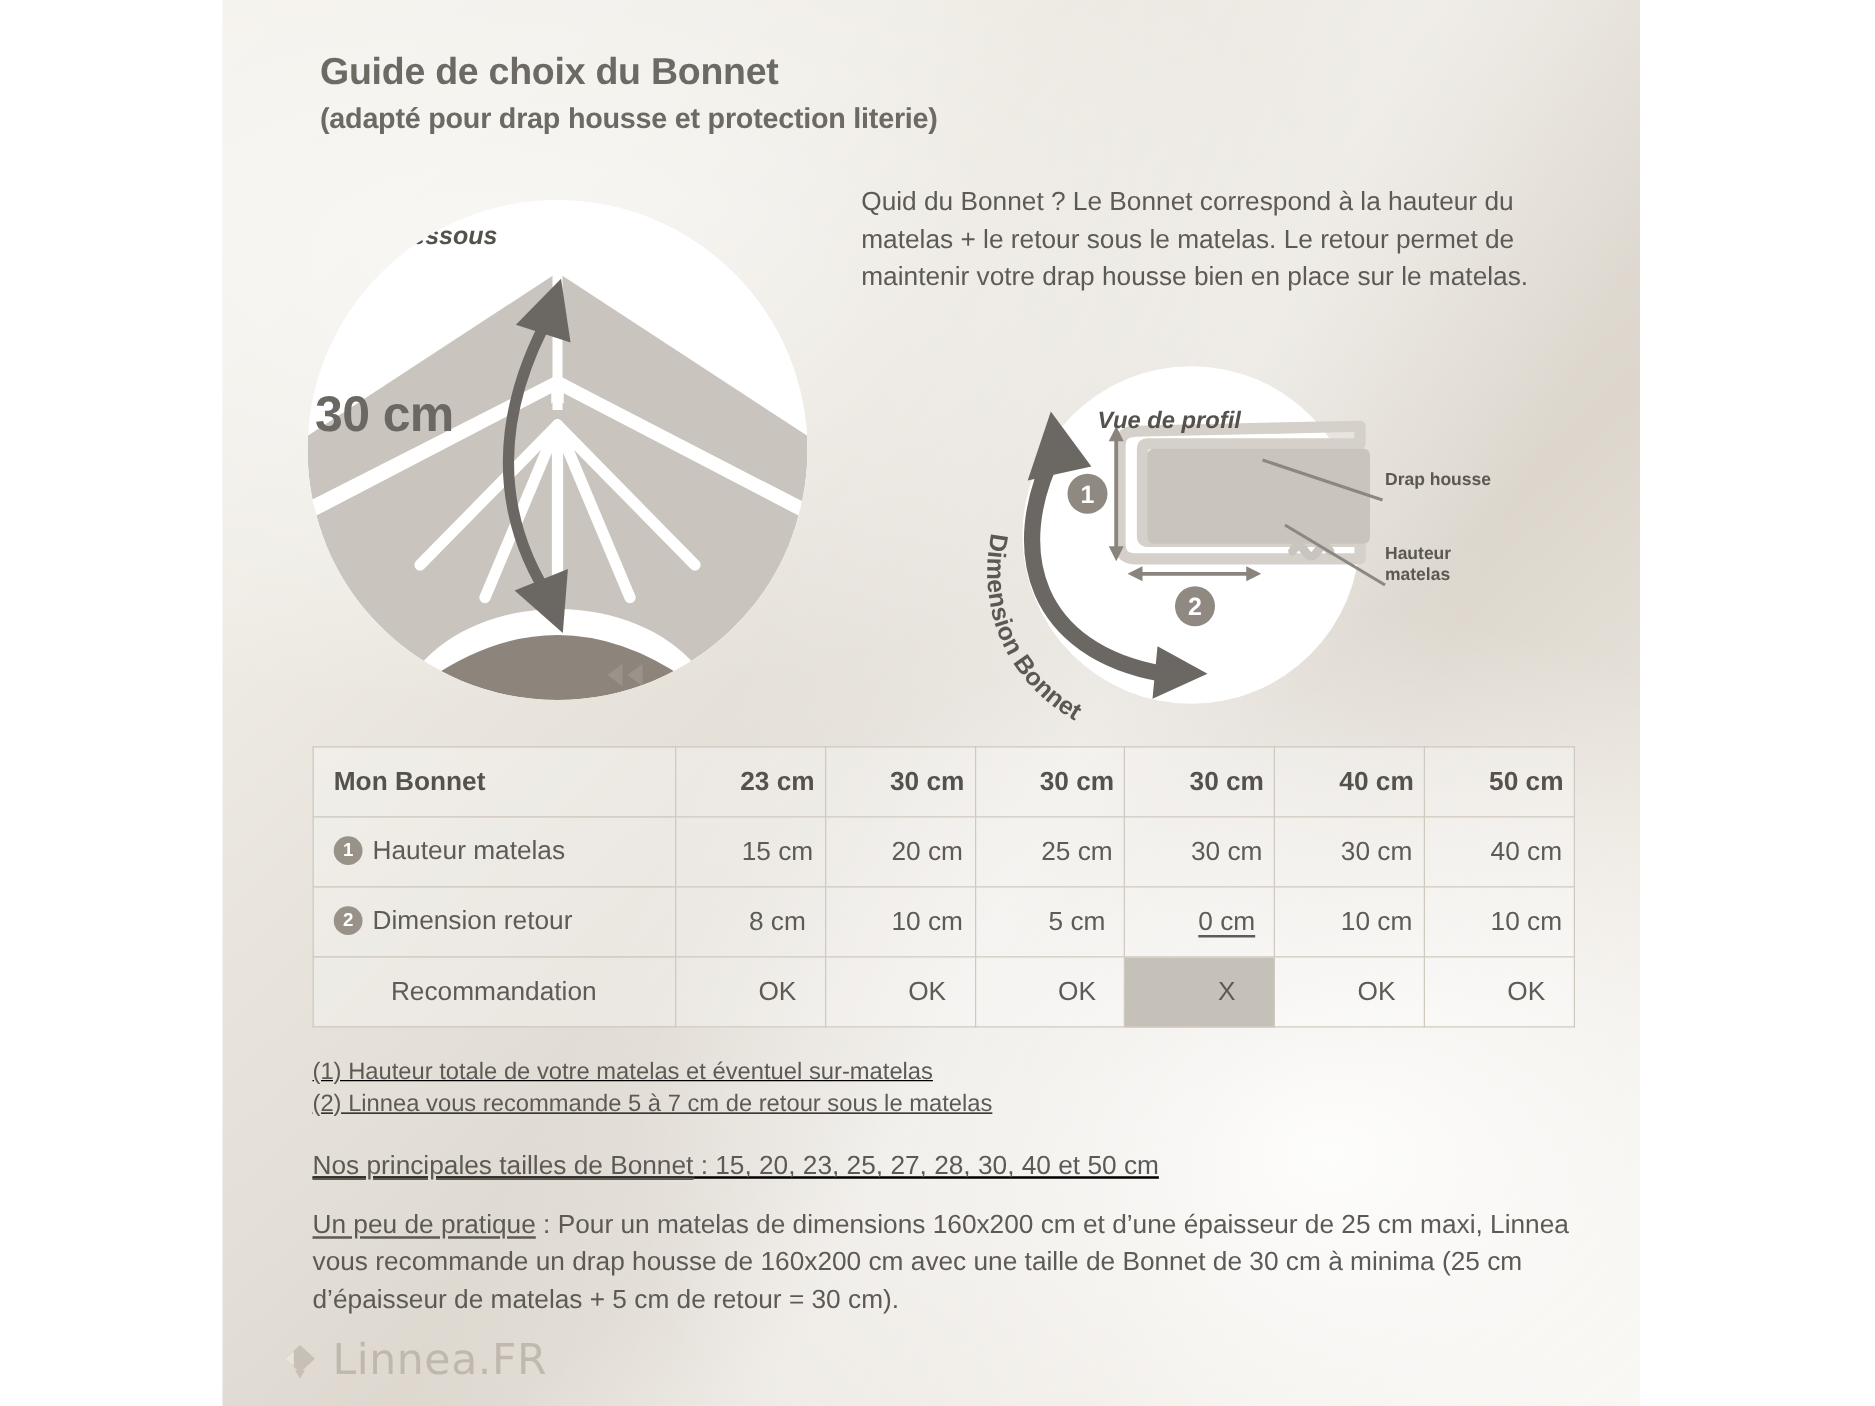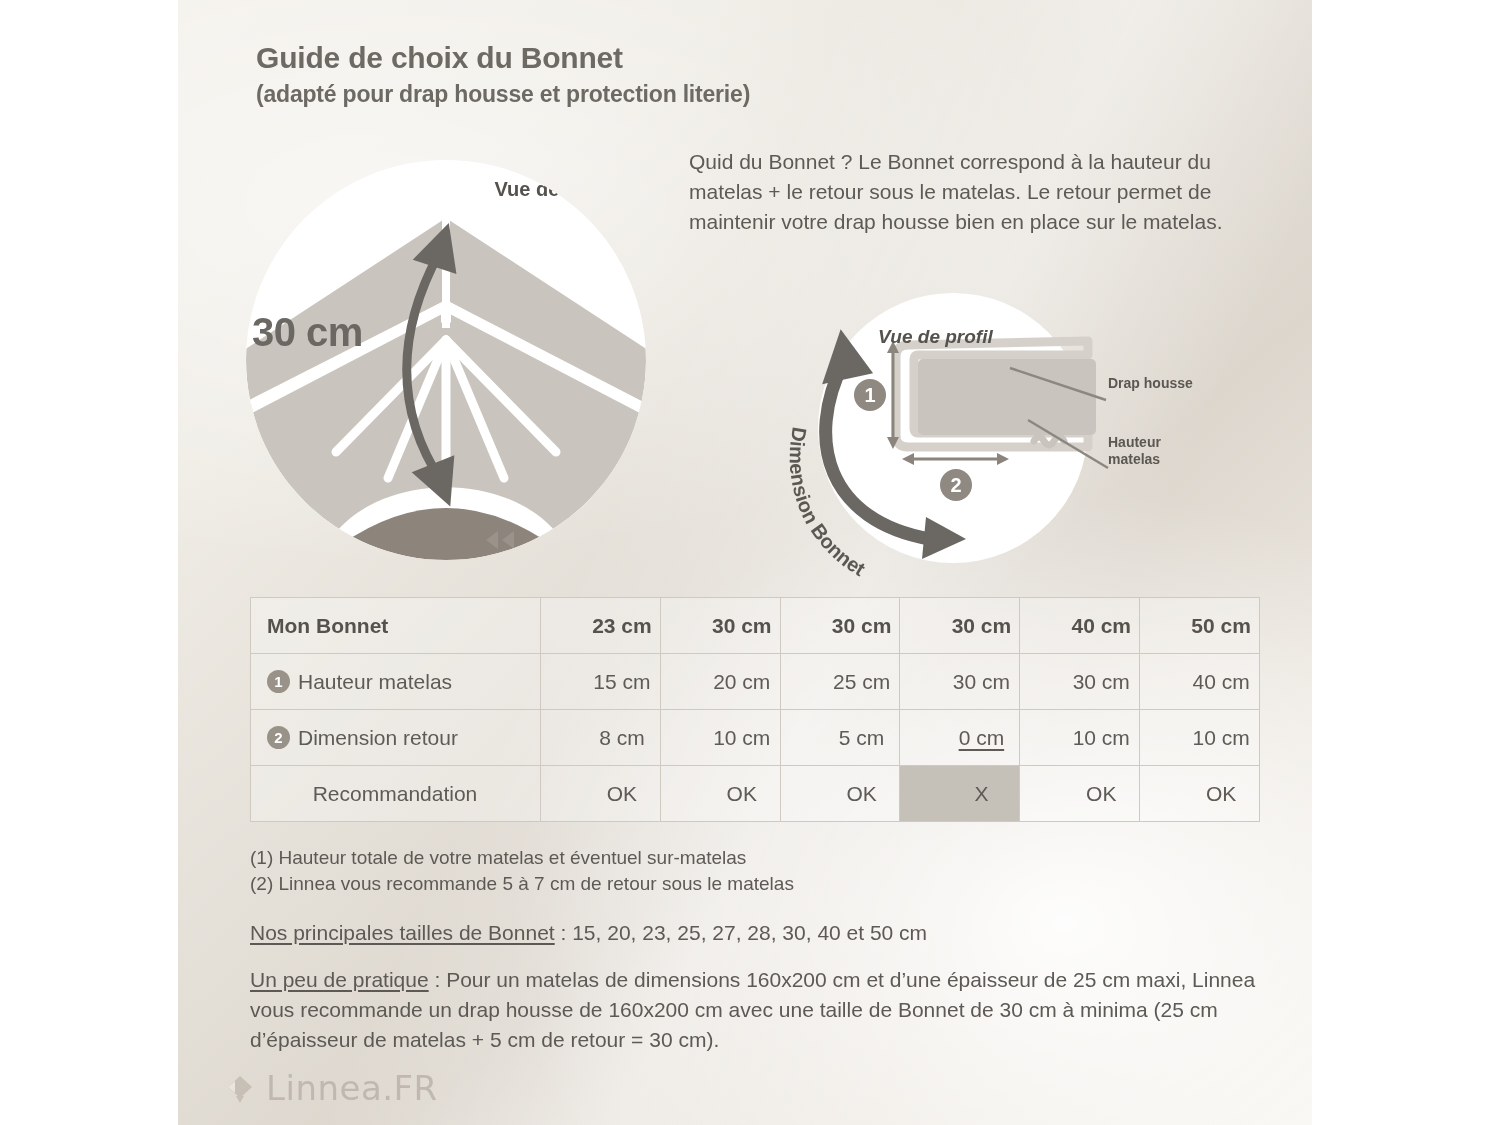--- a/index.html
+++ b/index.html
@@ -85,24 +85,25 @@
   }
   #circle1 .disc {
     position: absolute;
     inset: 0;
     border-radius: 50%;
     background: #ffffff;
     overflow: hidden;
   }
   #circle1 .lbl {
     position: absolute;
-    left: 16px; right: 0;
+    left: 0; right: 0;
     top: 18px;
-    text-align: right;
+    text-align: left;
     font-size: 20px;
+    font-style: italic;
     font-weight: 600;
     color: #55524d;
     z-index: 6;
   }
   #c1svg { position: absolute; inset: 0; }
   #c1-dim {
     position: absolute;
     left: 6px;
     top: 150px;
     font-size: 40px;
@@ -198,21 +199,21 @@
     margin-right: 8px;
     vertical-align: middle;
     position: relative;
     top: -1px;
   }
   .rowhead-text { vertical-align: middle; }
   .underline { text-decoration: underline; text-underline-offset: 4px; }
   td.flag { background: #c5c0b8; }
 
   
-  #notes { left: 72px; top: 845px; width: 1020px; }
+  #notes { left: 72px; top: 845px; width: 1020px; text-decoration: underline; }
   #notes .nline {
     font-size: 19px;
     color: #5d5a55;
     line-height: 1.35;
   }
   #notes .gap { height: 22px; }
   #sizes {
     font-size: 21px;
     color: #5d5a55;
     line-height: 1.4;

